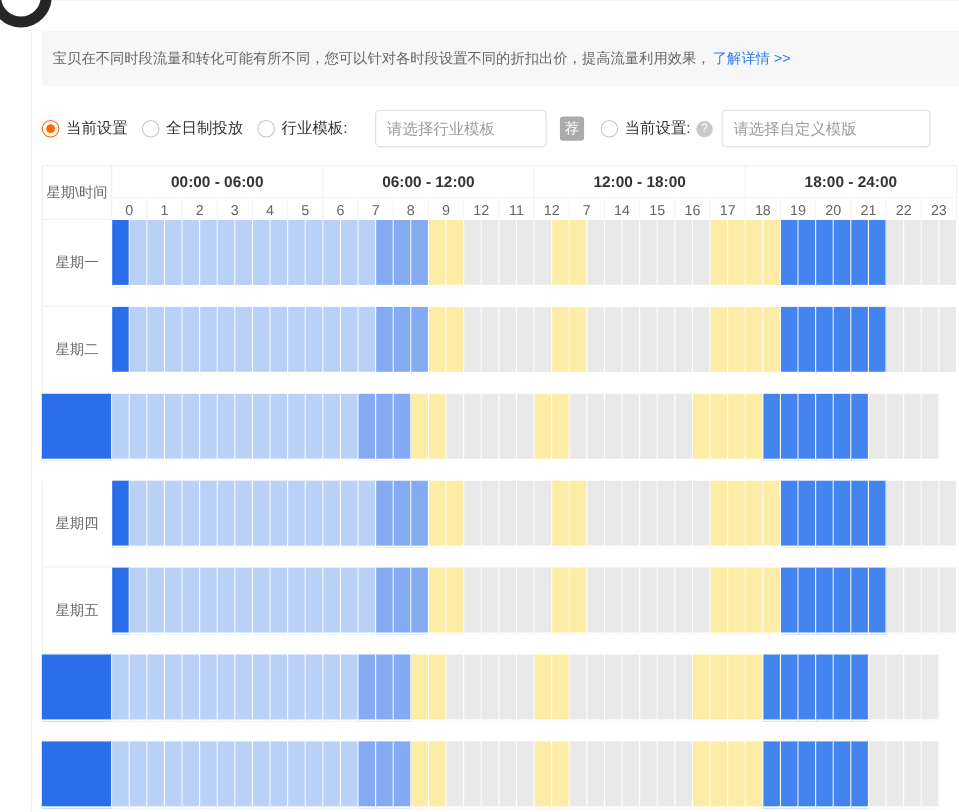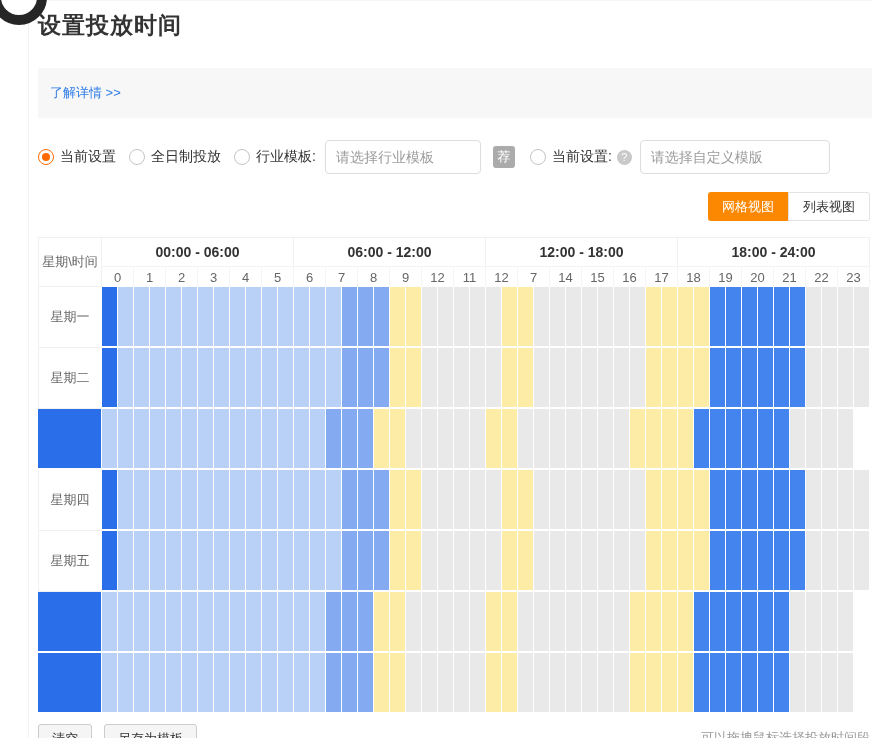--- a/index.html
+++ b/index.html
@@ -16,59 +16,59 @@
   .controls { margin-top:22px; display:flex; align-items:center; height:34px; }
   .radio { width:16px; height:16px; border-radius:50%; border:1px solid #c4c4c4; background:#fff;
     position:relative; flex:0 0 auto; cursor:pointer; }
   .radio.sel { border-color:#ff6a00; }
   .radio.sel::after { content:''; position:absolute; left:3px; top:3px; width:8px; height:8px;
     border-radius:50%; background:#ff6a00; }
   .rlabel { font-size:14px; color:#333; margin-left:6px; }
   .tpl-input { height:34px; border:1px solid #ddd; border-radius:4px; font-size:14px; color:#333;
     padding:0 10px; outline:none; background:#fff; }
   .tpl-input::placeholder { color:#9c9c9c; }
-  .inp-industry { width:156px; margin-left:9px; }
+  .inp-industry { width:156px; margin-left:25px; }
   .inp-custom { width:190px; margin-left:8px; }
   .badge { width:22px; height:22px; margin-left:12px; background:#ababab; color:#fff;
     font-size:13px; border-radius:3px; display:flex; align-items:center; justify-content:center; }
   .help { width:15px; height:15px; margin-left:5px; background:#c9c9c9; color:#fff; font-size:11px;
     border-radius:50%; display:flex; align-items:center; justify-content:center; }
   .gap13 { width:13px; } .gap15 { width:15px; }
   .view-toggle { margin-top:18px; display:flex; justify-content:flex-end; padding-right:2px; }
   .vbtn { height:29px; padding:0 14px; font-size:13px; display:flex; align-items:center; cursor:pointer; }
   .vbtn.active { background:#fb8800; color:#fff; border-radius:3px 0 0 3px; }
   .vbtn.plain { background:#fff; color:#333; border:1px solid #e3e3e3; border-radius:0 3px 3px 0; }
   .schedule { margin-top:16px; width:832px; }
   .g-header { display:grid; grid-template-columns:64px repeat(24,32px); }
   .g-corner { grid-row:1/3; grid-column:1; border:1px solid #f0f0f0; display:flex; align-items:center;
     justify-content:center; font-size:13px; color:#666; }
   .g-group { grid-row:1; grid-column:span 6; height:29px; display:flex; align-items:center;
     justify-content:center; font-size:14px; font-weight:bold; color:#333;
     border-top:1px solid #f0f0f0; border-right:1px solid #f0f0f0; }
   .g-hour { grid-row:2; height:21px; display:flex; align-items:center; justify-content:center;
     font-size:13px; color:#666; border-top:1px solid #f3f3f3; border-right:1px solid #f5f5f5; }
-  .g-row { display:grid; grid-template-columns:64px repeat(48,16px); height:61px; }
+  .g-row { display:grid; grid-template-columns:64px repeat(48,16px); height:79px; }
   .g-day { display:flex; align-items:center; justify-content:center; font-size:13px; color:#666;
     border-left:1px solid #f0f0f0; border-bottom:1px solid #f0f0f0; border-right:1px solid #fff; background:#fff; }
   .g-cell { height:61px; border-right:1px solid #fff; border-bottom:2px solid #fff; cursor:pointer; }
   .footer { margin-top:10px; display:flex; align-items:flex-start; }
   .fbtn { height:30px; padding:0 13px; background:#f5f5f5; border:1px solid #ccc; border-radius:3px;
     font-size:13px; color:#333; display:flex; align-items:center; cursor:pointer; }
   .fbtn + .fbtn { margin-left:12px; }
   .hint { margin-left:auto; margin-right:2px; font-size:13px; color:#999; padding-top:5px; }
 </style>
 </head>
 <body>
 
 <div class="content">
   <div class="logo-frag"></div>
 
-  <div class="page-title">设置投放时间</div>
 
   <div class="notice">
+    <span>宝贝在不同时段流量和转化可能有所不同，您可以针对各时段设置不同的折扣出价，提高流量利用效果，</span>
     <a href="#">了解详情 &gt;&gt;</a>
   </div>
 
   <div class="controls">
     <span class="radio sel"></span>
     <span class="rlabel">当前设置</span>
     <span class="gap13"></span>
     <span class="radio"></span>
     <span class="rlabel">全日制投放</span>
     <span class="gap13"></span>
@@ -76,24 +76,20 @@
     <span class="rlabel">行业模板:</span>
     <input class="tpl-input inp-industry" readonly="" placeholder="请选择行业模板" style="">
     <span class="badge">荐</span>
     <span class="gap15"></span>
     <span class="radio"></span>
     <span class="rlabel">当前设置:</span>
     <span class="help">?</span>
     <input class="tpl-input inp-custom" readonly="" placeholder="请选择自定义模版" style="">
   </div>
 
-  <div class="view-toggle">
-    <div class="vbtn active" style="background: rgb(251, 136, 0);">网格视图</div>
-    <div class="vbtn plain">列表视图</div>
-  </div>
 
   <div class="schedule">
       <div class="g-header">
         <div class="g-corner">星期\时间</div>
         <div class="g-group">00:00 - 06:00</div>
         <div class="g-group">06:00 - 12:00</div>
         <div class="g-group">12:00 - 18:00</div>
         <div class="g-group">18:00 - 24:00</div>
         <div class="g-hour">0</div>
         <div class="g-hour">1</div>

